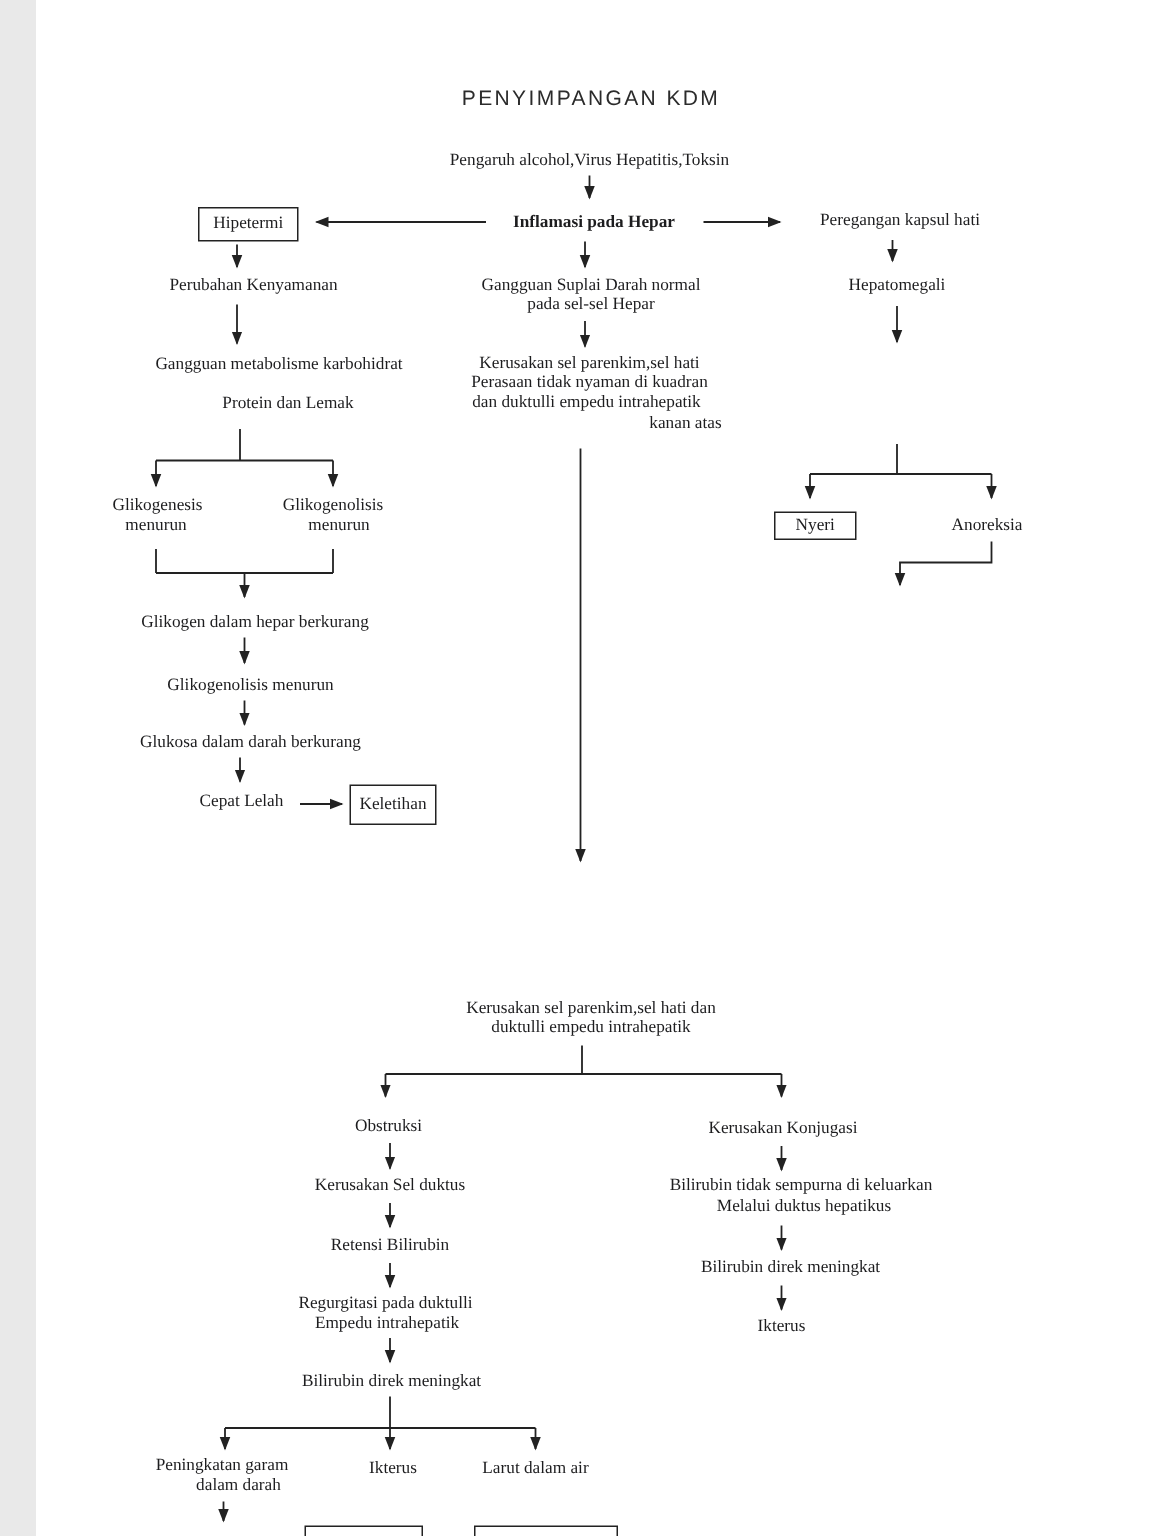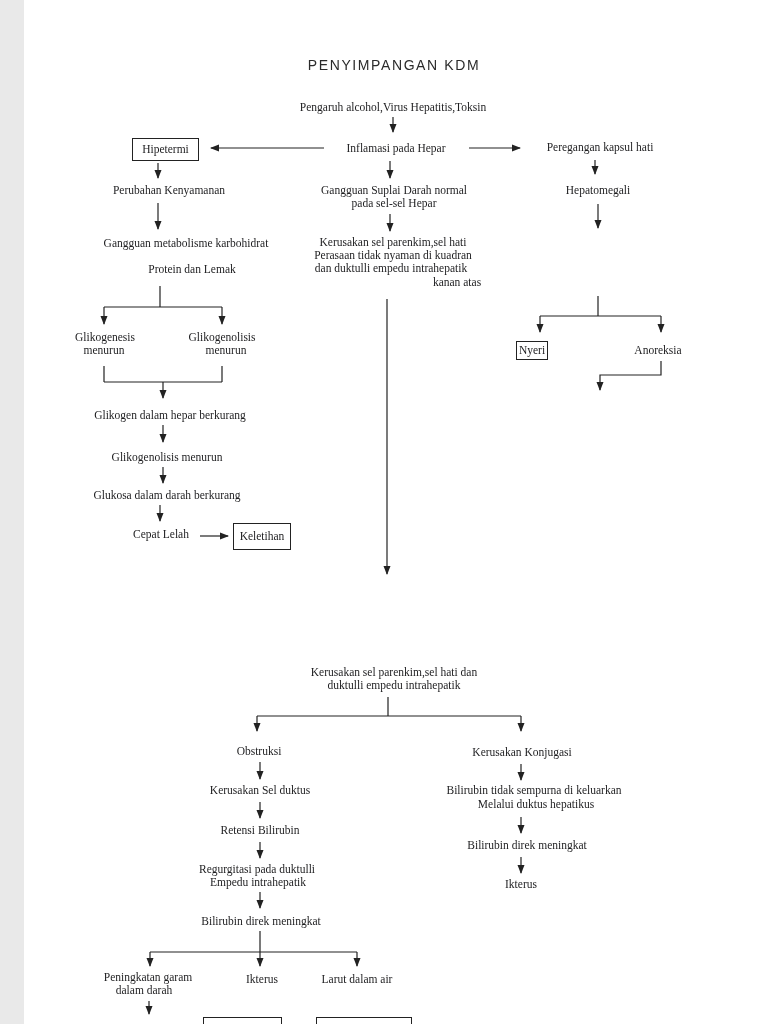--- a/index.html
+++ b/index.html
@@ -7,21 +7,21 @@
     position:relative;width:768px;height:1024px;background:#ffffff;
     overflow:hidden;font-family:"Liberation Serif","DejaVu Serif",serif;
     color:#1d1d1f;
     margin-left:24px;
   }
   .lines{position:absolute;left:0;top:0;}
   .t{
     position:absolute;transform:translateX(-50%);
     white-space:nowrap;font-size:11.5px;line-height:12px;
   }
-  .b{font-weight:normal;}
+  .b{font-weight:bold;}
   .title{
     font-family:"Liberation Sans","DejaVu Sans",sans-serif;
     font-size:14px;letter-spacing:1.6px;color:#2b2b2b;
   }
   .bx{
     position:absolute;border:1px solid #222;background:#fff;
     display:flex;flex-direction:column;align-items:center;justify-content:center;
     font-size:11.5px;line-height:13px;text-align:center;box-sizing:border-box;
   }
 </style>
@@ -105,21 +105,21 @@
   </div>
 
   <div class="t" style="left:370px;top:184px">Gangguan Suplai Darah normal</div>
   <div class="t" style="left:370px;top:197px">pada sel-sel Hepar</div>
   <div class="t" style="left:369px;top:236px">Kerusakan sel parenkim,sel hati</div>
   <div class="t" style="left:369px;top:249px">Perasaan tidak nyaman di kuadran</div>
   <div class="t" style="left:367px;top:262px">dan duktulli empedu intrahepatik</div>
   <div class="t" style="left:433px;top:276px">kanan atas</div>
 
   <div class="t" style="left:574px;top:184px">Hepatomegali</div>
-  <div class="bx" style="left:492px;top:341px;width:32px;height:19px">
+  <div class="bx" style="left:492px;top:341px;width:55px;height:19px">
     <span>Nyeri</span>
   </div>
   <div class="t" style="left:634px;top:344px">Anoreksia</div>
 
   <div class="t" style="left:370px;top:666px">Kerusakan sel parenkim,sel hati dan</div>
   <div class="t" style="left:370px;top:679px">duktulli empedu intrahepatik</div>
 
   <div class="t" style="left:235px;top:745px">Obstruksi</div>
   <div class="t" style="left:236px;top:784px">Kerusakan Sel duktus</div>
   <div class="t" style="left:236px;top:824px">Retensi Bilirubin</div>
@@ -127,20 +127,20 @@
   <div class="t" style="left:234px;top:876px">Empedu intrahepatik</div>
   <div class="t" style="left:237px;top:915px">Bilirubin direk meningkat</div>
 
   <div class="t" style="left:498px;top:746px">Kerusakan Konjugasi</div>
   <div class="t" style="left:510px;top:784px">Bilirubin tidak sempurna di keluarkan</div>
   <div class="t" style="left:512px;top:798px">Melalui duktus hepatikus</div>
   <div class="t" style="left:503px;top:839px">Bilirubin direk meningkat</div>
   <div class="t" style="left:497px;top:878px">Ikterus</div>
 
   <div class="t" style="left:124px;top:971px">Peningkatan garam</div>
-  <div class="t" style="left:120px;top:984px">dalam darah</div>
+  <div class="t" style="left:135px;top:984px">dalam darah</div>
   <div class="t" style="left:238px;top:973px">Ikterus</div>
   <div class="t" style="left:333px;top:973px">Larut dalam air</div>
 
   <div class="bx" style="left:179px;top:1017px;width:79px;height:30px"></div>
   <div class="bx" style="left:292px;top:1017px;width:96px;height:30px"></div>
 
 </div>
 
 </body></html>

